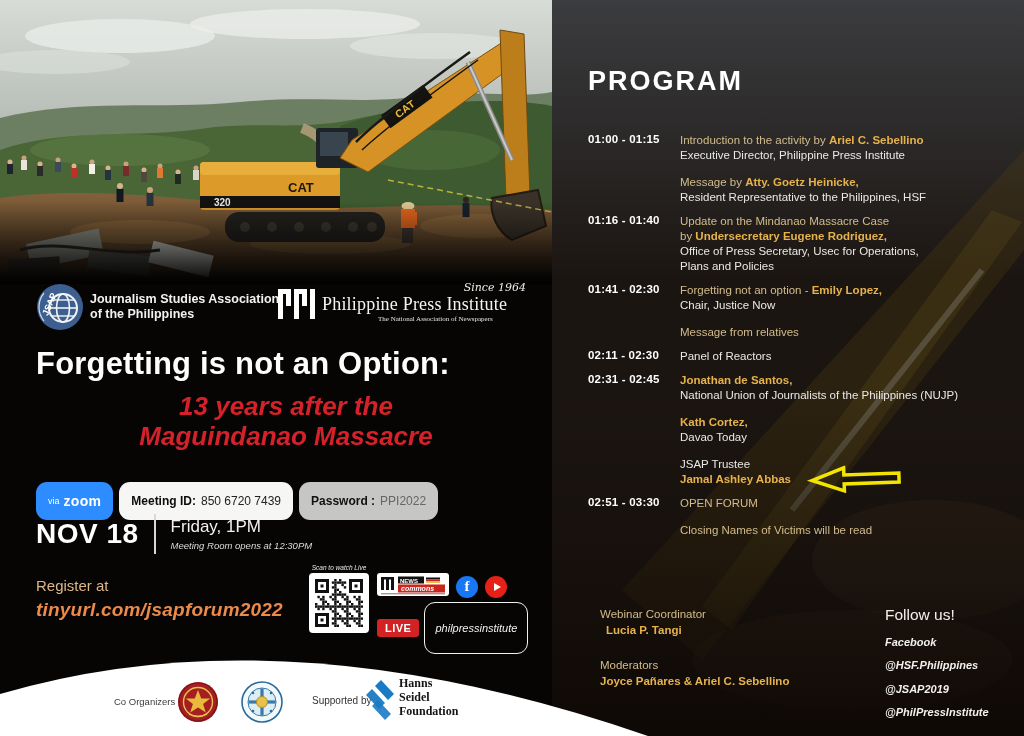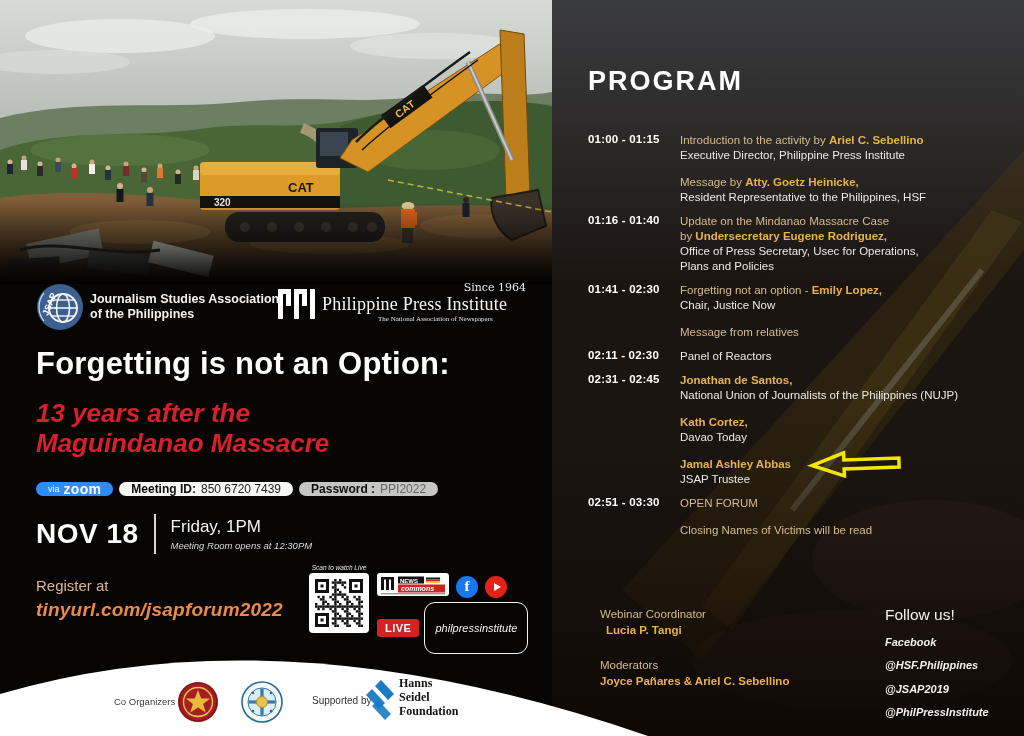--- a/index.html
+++ b/index.html
@@ -9,30 +9,30 @@
   
   .left-panel{position:absolute;left:0;top:0;width:552px;height:736px;background:#060504;overflow:hidden;}
   .photo{position:absolute;left:0;top:0;z-index:1;}
   .lp-content{position:absolute;left:0;top:0;width:100%;height:100%;z-index:2;}
 
   .logos-row{position:absolute;left:36px;top:283px;width:490px;height:52px;}
   .jsap-logo{position:absolute;left:0;top:0;}
   .jsap-name{position:absolute;left:54px;top:9px;color:#f3f1ee;font-size:12.5px;font-weight:700;line-height:15px;}
   .ppi-block{position:absolute;left:242px;top:0;width:250px;}
   .ppi-glyph{position:absolute;left:0;top:6px;}
-  .ppi-since{position:absolute;left:148px;top:-2px;width:100px;text-align:right;color:#efece6;font-family:"DejaVu Serif",serif;font-size:11px;}
+  .ppi-since{position:absolute;left:148px;top:-2px;width:100px;text-align:right;color:#efece6;font-family:"DejaVu Serif",serif;font-style:italic;font-size:11px;}
   .ppi-name{position:absolute;left:44px;top:11px;width:210px;color:#f5f3ef;font-family:"Liberation Serif",serif;font-size:18px;letter-spacing:.2px;white-space:nowrap;}
   .ppi-sub{position:absolute;left:100px;top:32px;width:160px;color:#e9e6df;font-family:"Liberation Serif",serif;font-size:7px;white-space:nowrap;}
 
   .title-block{position:absolute;left:36px;top:346px;width:500px;}
   .title-main{color:#fdfdfc;font-size:31px;font-weight:800;letter-spacing:.2px;}
-  .title-sub{color:#d6212a;font-size:26px;font-weight:700;font-style:italic;line-height:30px;margin-top:16px;}
+  .title-sub{color:#d6212a;font-size:26px;font-weight:700;font-style:italic;line-height:30px;margin-top:9px;text-align:center;}
 
   .zoom-row{position:absolute;left:36px;top:482px;display:flex;gap:6px;align-items:center;}
-  .pill{height:14px;border-radius:11px;display:flex;align-items:center;padding:0 12px;font-size:12px;white-space:nowrap;}
+  .pill{height:14px;border-radius:11px;display:flex;align-items:center;padding:12px 12px;font-size:12px;white-space:nowrap;}
   .pill-zoom{background:#2d8cff;color:#fff;}
   .pill-zoom .via{font-size:9px;margin-right:4px;}
   .pill-zoom .zoomword{font-size:14px;font-weight:700;letter-spacing:.3px;}
   .pill-white{background:#f6f6f4;color:#222;}
   .pill-white b{color:#0d0d0d;margin-right:5px;}
   .pill-gray{background:#c6c6c4;color:#666;}
   .pill-gray b{color:#111;margin-right:5px;}
 
   .date-row{position:absolute;left:36px;top:514px;display:flex;align-items:center;gap:15px;}
   .date-day{color:#fff;font-size:28px;font-weight:800;letter-spacing:.5px;}
@@ -581,24 +581,24 @@
             <div class="ebody">
               <div class="para">
                 <div class="line"><span class="seg-gold">Jonathan de Santos,</span></div>
                 <div class="line"><span class="seg-white">National Union of Journalists of the Philippines (NUJP)</span></div>
               </div>
               <div class="para">
                 <div class="line"><span class="seg-gold">Kath Cortez,</span></div>
                 <div class="line"><span class="seg-white">Davao Today</span></div>
               </div>
               <div class="para">
+                <div class="line"><span class="seg-white">JSAP Trustee</span></div>
                 <div class="line"><span class="seg-gold">Jamal Ashley Abbas</span><span class="arrow-wrap"><svg width="96" height="28" viewBox="0 0 96 28">
                       <path d="M5,14 L37,2.5 L37,9.5 L92,9.5 L92,18.5 L37,18.5 L37,25.5 Z" fill="none" stroke="#f2e600" stroke-width="3.5"></path>
                     </svg></span></div>
-                <div class="line"><span class="seg-white">JSAP Trustee</span></div>
               </div>
             </div>
           </div>
           <div class="entry">
             <div class="time">02:51 - 03:30</div>
             <div class="ebody">
               <div class="para">
                 <div class="line"><span class="seg-tan">OPEN FORUM</span></div>
               </div>
               <div class="para">

